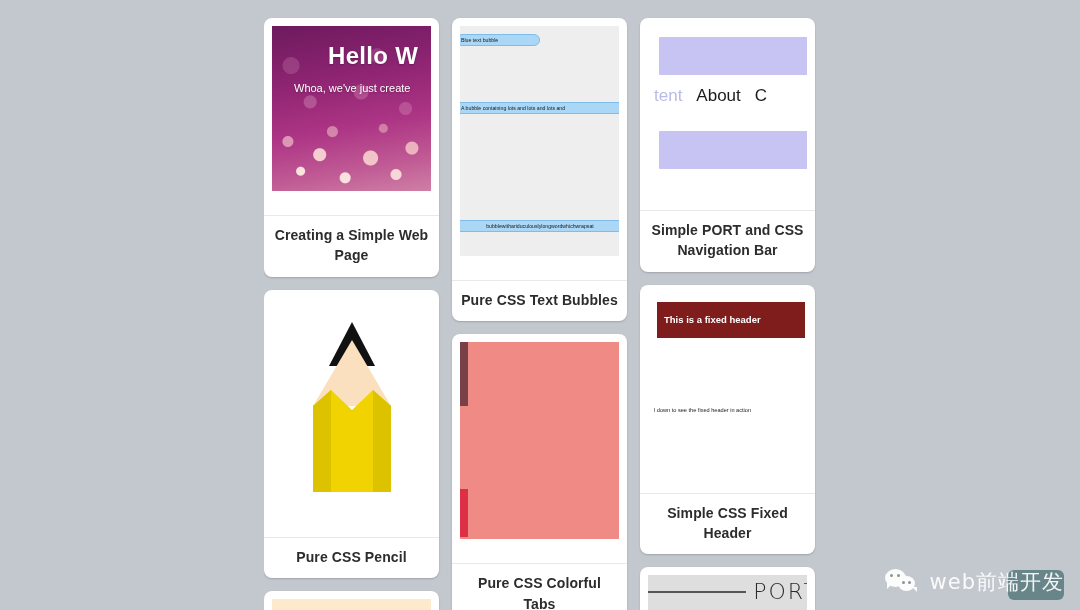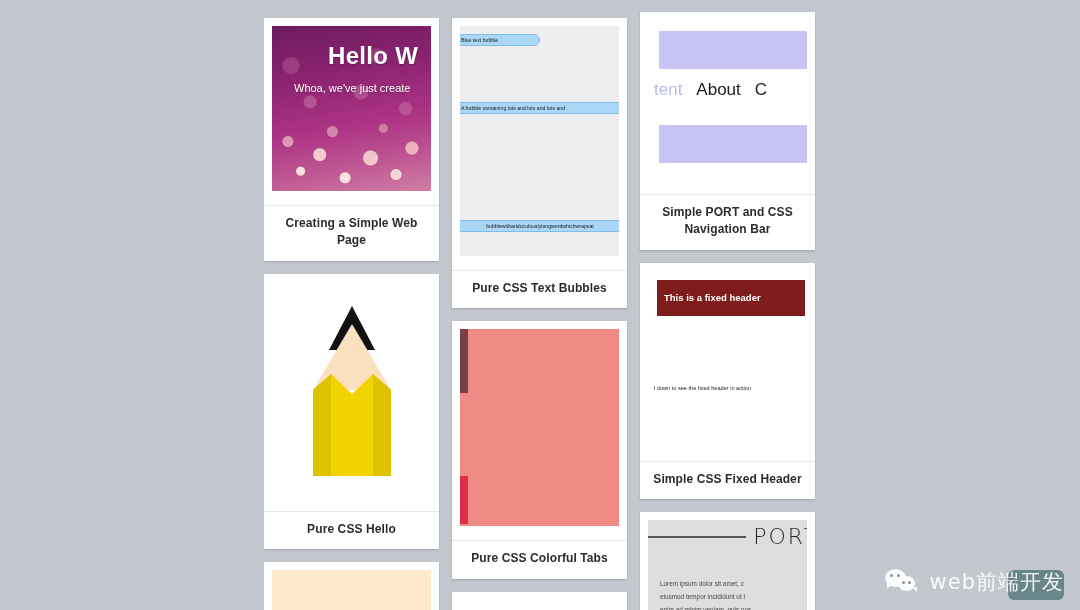--- a/index.html
+++ b/index.html
@@ -14,41 +14,41 @@
     position: absolute;
     left: 264px; top: 0;
     width: 552px; height: 610px;
     display: flex;
     gap: 13px;
     overflow: hidden;
   }
   .column { width: 175px; display: flex; flex-direction: column; gap: 13px; }
   .col-a { padding-top: 18px; }
   .col-b { padding-top: 18px; }
-  .col-c { padding-top: 12px; }
+  .col-c { padding-top: 18px; }
 
   .card {
     background: #ffffff;
-    border-radius: 0;
+    border-radius: 8px;
     box-shadow: 0 1px 2px rgba(0,0,0,0.18);
     overflow: hidden;
     flex: none;
   }
   .thumb {
     margin: 8px 8px 0 8px;
     position: relative;
     overflow: hidden;
     background: #efefef;
   }
   .caption {
     border-top: 1px solid #e8e8e8;
-    margin-top: 14px;
+    margin-top: 24px;
     padding: 9px 8px 11px 8px;
     text-align: center;
-    font-size: 12px;
+    font-size: 14px;
     font-weight: bold;
     color: #2c2c2c;
     line-height: 1.45;
     letter-spacing: .1px;
   }
 
   
   .hero {
     height: 165px;
     background:
@@ -229,21 +229,21 @@
     <div class="card">
       <div class="thumb pencil-wrap">
         <svg class="pencil" width="90" height="172" viewBox="0 0 90 172">
           <polygon points="45,2 68,46 22,46" fill="#111111"></polygon>
           <polygon points="45,20 84,86 6,86" fill="#fbe0c0"></polygon>
           <polygon points="6,86 6,172 84,172 84,86 66,70 45,90 24,70" fill="#f2d302"></polygon>
           <polygon points="6,86 24,70 24,172 6,172" fill="#ddc200"></polygon>
           <polygon points="66,70 84,86 84,172 66,172" fill="#ddc200"></polygon>
         </svg>
       </div>
-      <div class="caption">Pure CSS Hello</div>
+      <div class="caption">Pure CSS Pencil</div>
     </div>
 
     <div class="card">
       <div class="thumb pinkcircle">
         <div class="pc-circle"></div>
 
       </div>
     </div>
 
   </div>

